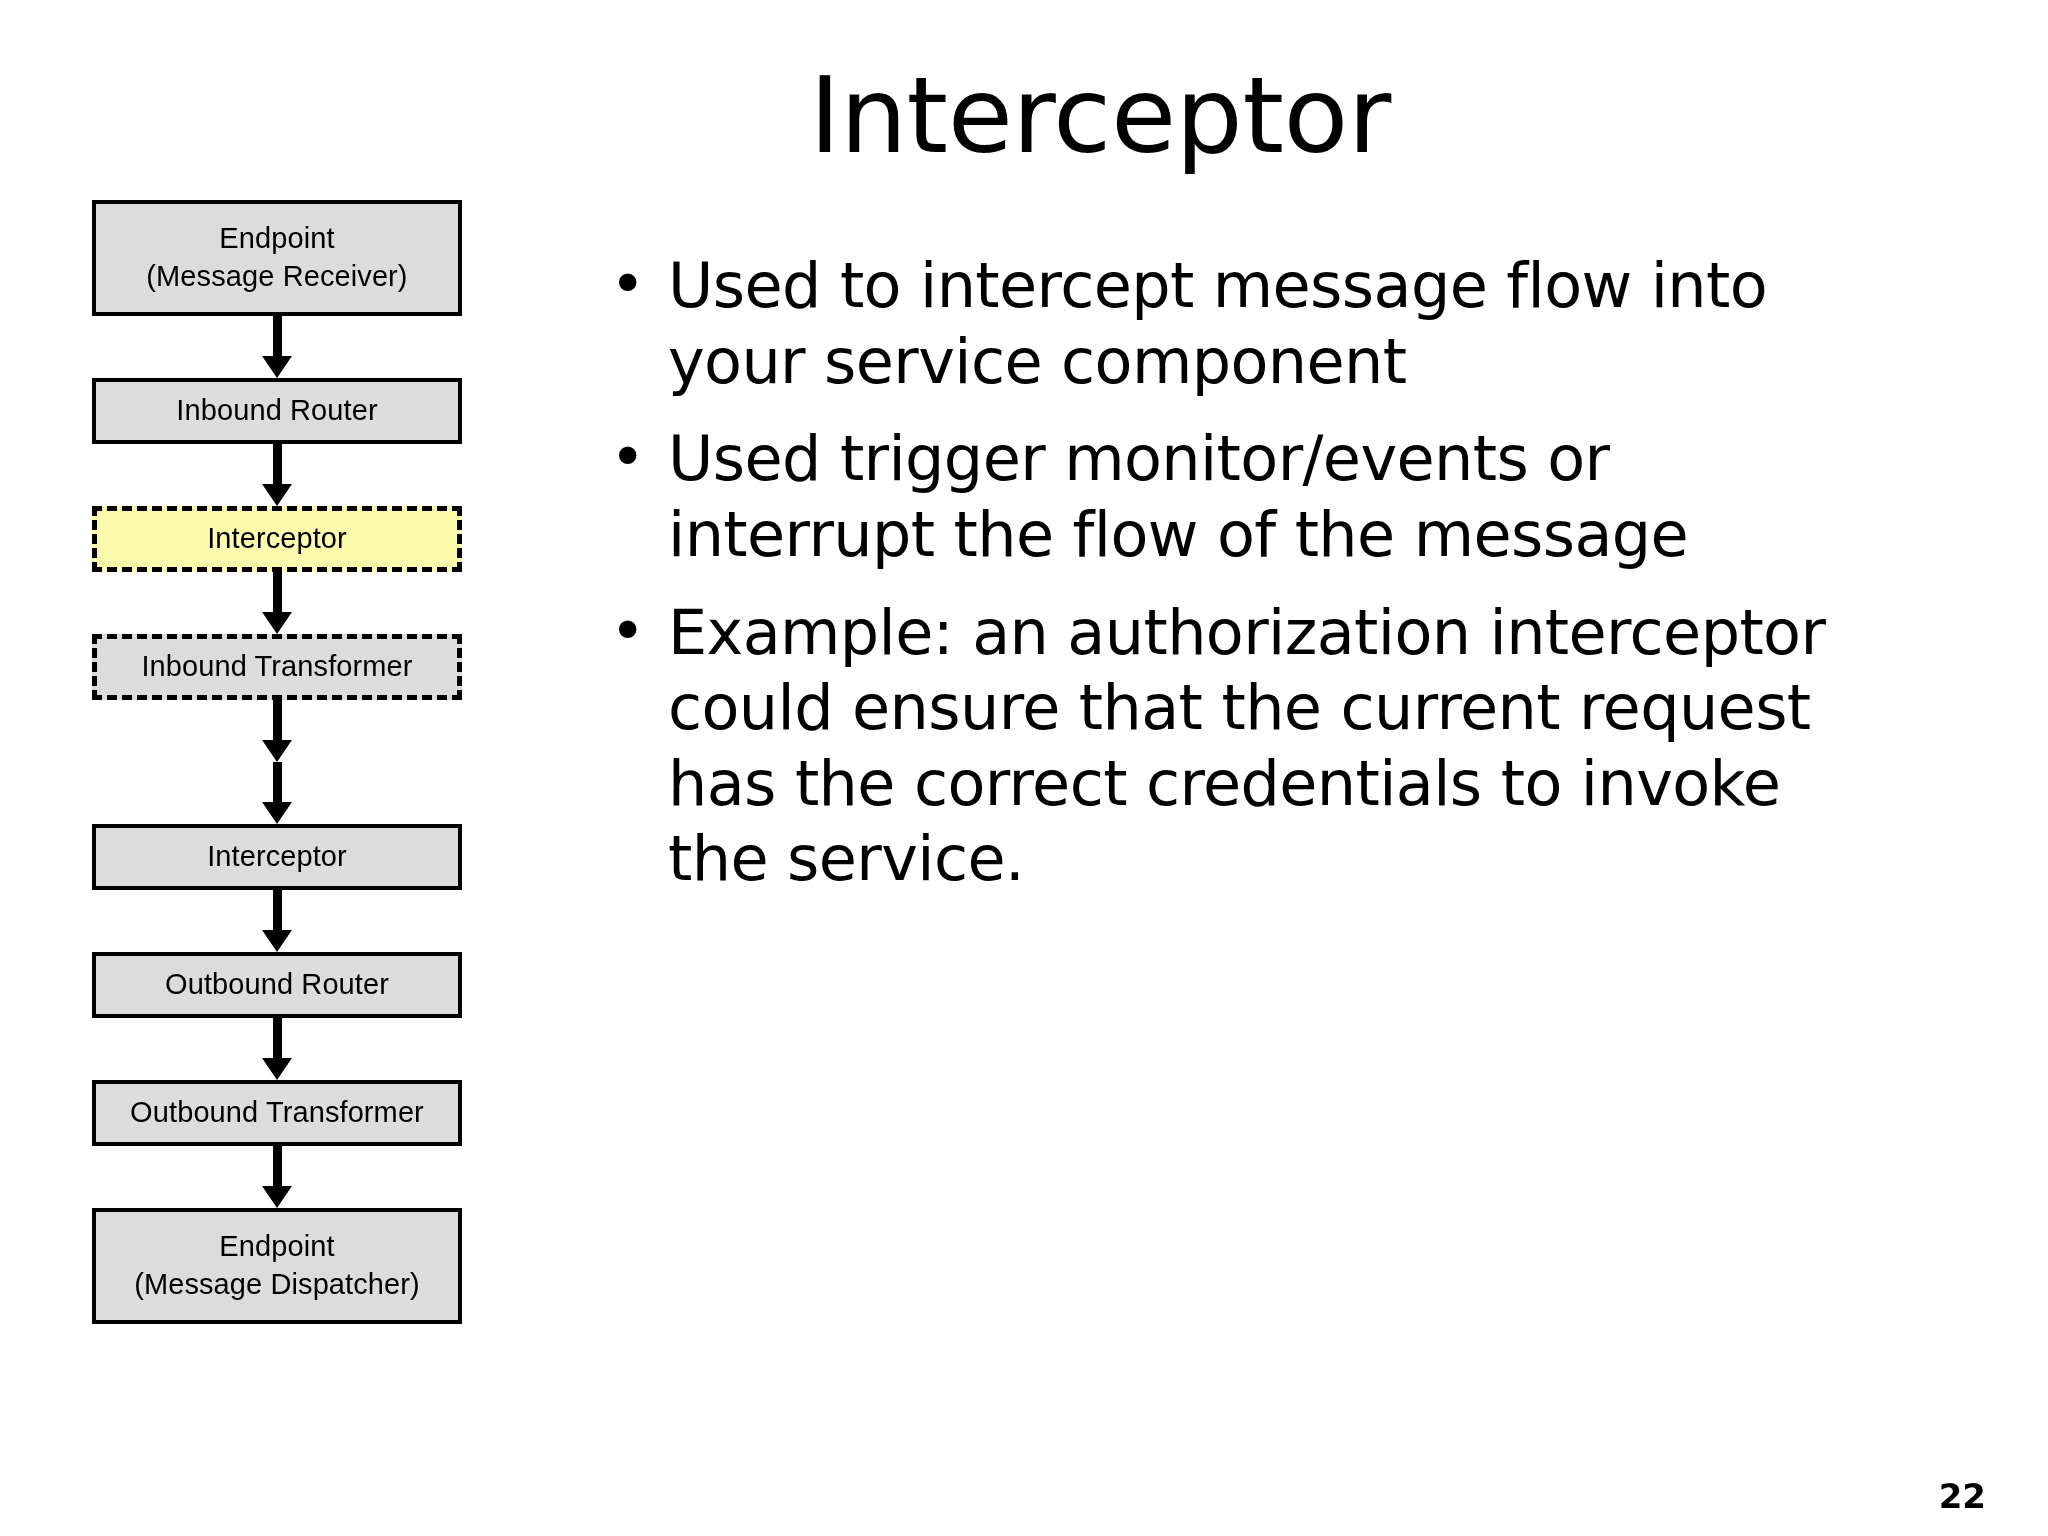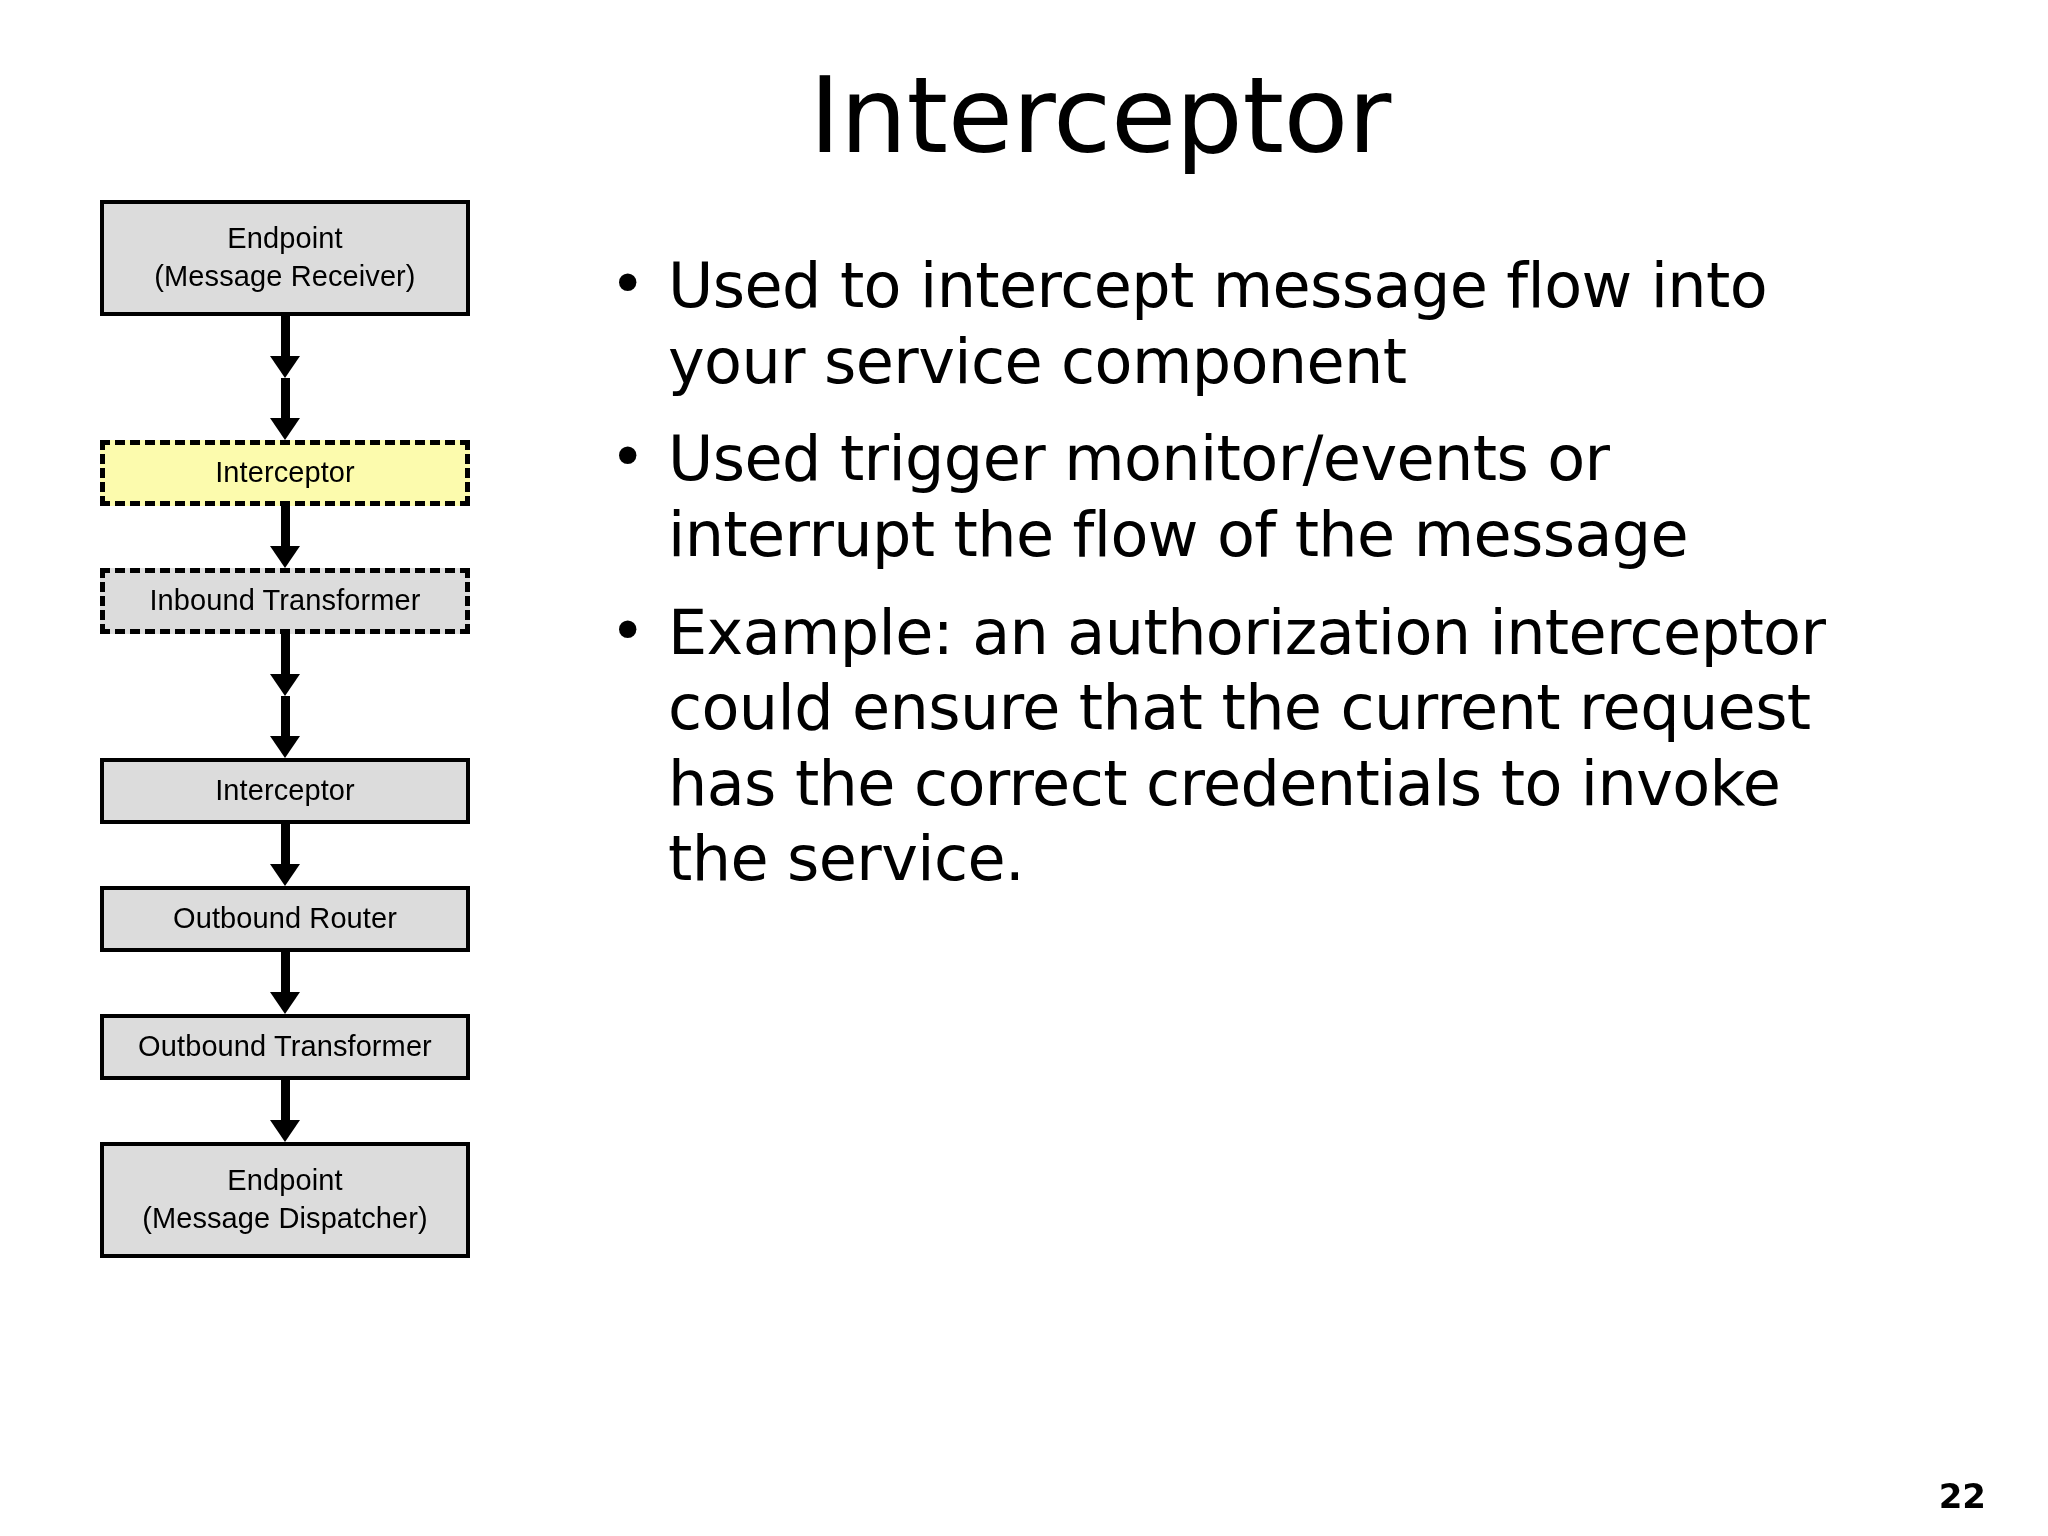--- a/index.html
+++ b/index.html
@@ -14,21 +14,21 @@
     position: relative;
     width: 2048px;
     height: 1536px;
     background: #ffffff;
     overflow: hidden;
   }
 
   
   #flowchart {
     position: absolute;
-    left: 100px;
+    left: 92px;
     top: 200px;
     width: 370px;
   }
   .flow-node {
     position: relative;
     box-sizing: border-box;
     width: 100%;
     background: #dcdcdc;
     border: 4px solid #000000;
     color: #000000;
@@ -149,20 +149,23 @@
     <div class="flow-node two-line">
       <span class="node-label">Endpoint
 (Message Receiver)</span>
     </div>
 
     <div class="connector">
       <div class="shaft"></div>
       <div class="head"></div>
     </div>
 
+    <div class="flow-node one-line">
+      <span class="node-label">Inbound Router</span>
+    </div>
 
     <div class="connector">
       <div class="shaft"></div>
       <div class="head"></div>
     </div>
 
     <div class="flow-node one-line dashed highlight">
       <span class="node-label">Interceptor</span>
     </div>
 

